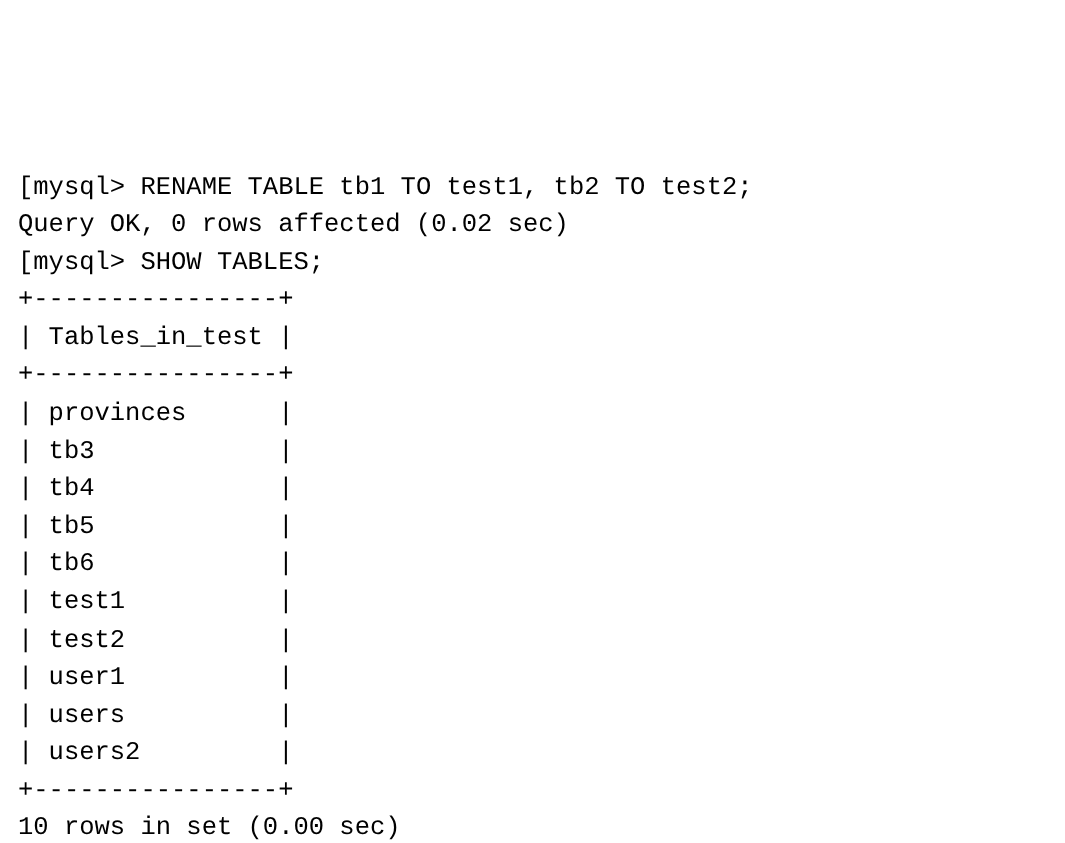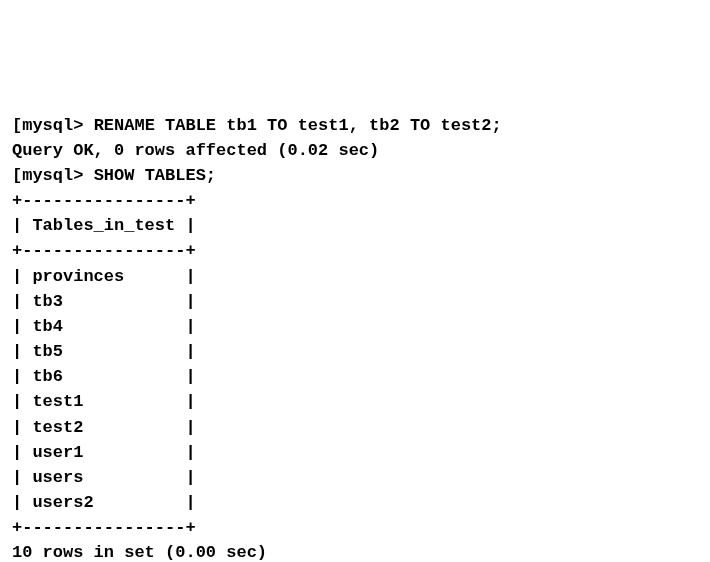--- a/index.html
+++ b/index.html
@@ -15,21 +15,20 @@
       color: #000000;
       padding: 12px;
       white-space: pre;
       font-weight: 500;
     }
     .terminal {
       font-family: "Courier New", Courier, monospace;
     }
     .line {
       display: block;
-      font-weight: bold;
     }
   </style>
 </head>
 <body>
 
 
 
 <div class="terminal"><span class="line"><span>[</span><span>mysql&gt;</span> <span>RENAME TABLE tb1 TO test1, tb2 TO test2;</span></span><span class="line">Query OK, 0 rows affected (0.02 sec)</span><span class="line"></span><span class="line"><span>[</span><span>mysql&gt;</span> <span>SHOW TABLES;</span></span><span class="line">+----------------+</span><span class="line">| Tables_in_test |</span><span class="line">+----------------+</span><span class="line">| provinces      |</span><span class="line">| tb3            |</span><span class="line">| tb4            |</span><span class="line">| tb5            |</span><span class="line">| tb6            |</span><span class="line">| test1          |</span><span class="line">| test2          |</span><span class="line">| user1          |</span><span class="line">| users          |</span><span class="line">| users2         |</span><span class="line">+----------------+</span><span class="line">10 rows in set (0.00 sec)</span></div>
 
 

